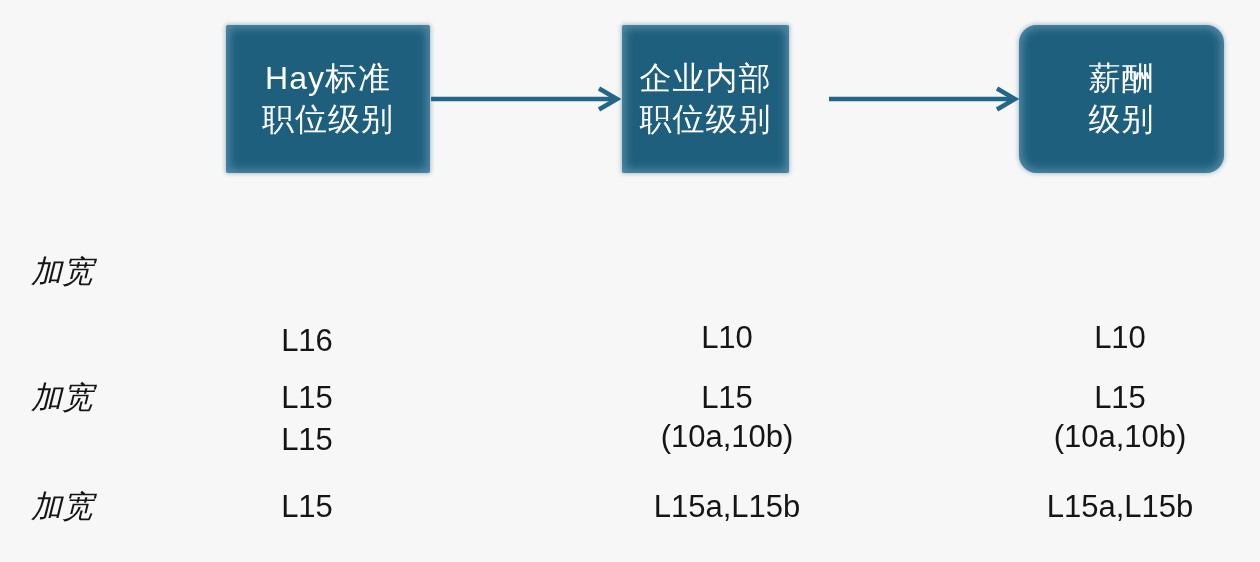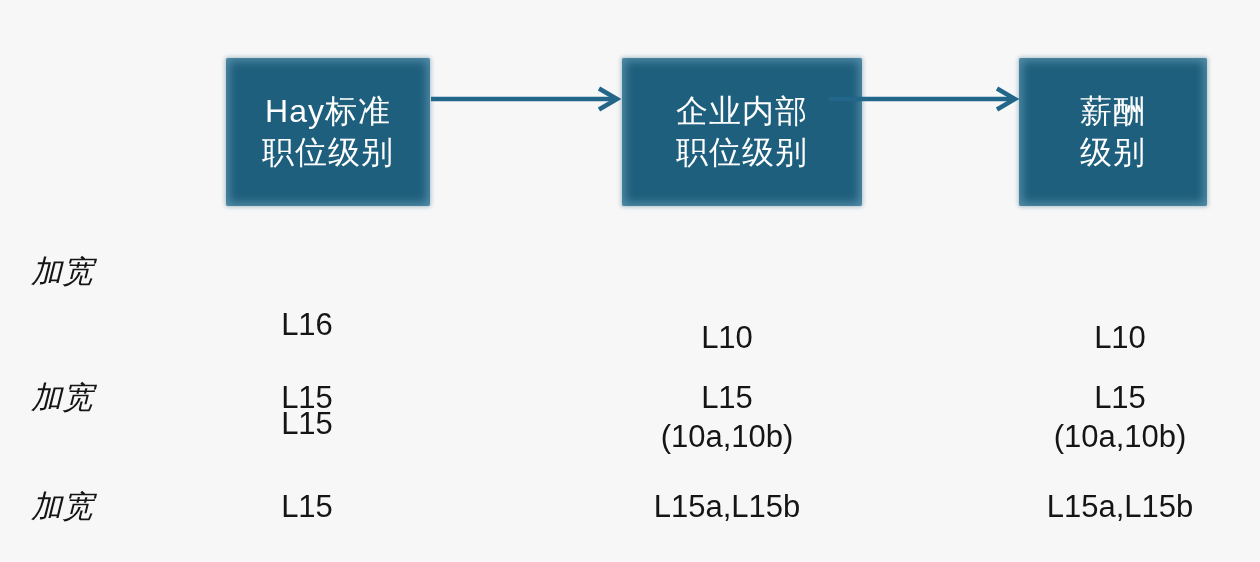--- a/index.html
+++ b/index.html
@@ -25,21 +25,20 @@
                 0 0 4px 1px rgba(30, 95, 125, 0.35);
     display: flex;
     flex-direction: column;
     align-items: center;
     justify-content: center;
     color: #ffffff;
     font-size: 32px;
     line-height: 41px;
     letter-spacing: 1px;
     text-align: center;
-    margin-top: 33px;
   }
   .arrow-svg {
     position: absolute;
     top: 85px;
     width: 192px;
     height: 28px;
   }
   .arrow-svg line, .arrow-svg polyline {
     fill: none;
     stroke: #226689;
@@ -71,37 +70,37 @@
   <div class="flow-box" style="left:226px; width:204px;">
     <div>Hay标准</div>
     <div>职位级别</div>
   </div>
 
   <svg class="arrow-svg" style="left:430px;" viewBox="0 0 192 28">
     <line x1="1" y1="14" x2="186" y2="14" stroke="#226689"></line>
     <polyline points="169,3.5 187,14 169,24.5" stroke="#226689"></polyline>
   </svg>
 
-  <div class="flow-box" style="left:622px; width:240px;">
+  <div class="flow-box" style="left:622px; width:167px;">
     <div>企业内部</div>
     <div>职位级别</div>
   </div>
 
   <svg class="arrow-svg" style="left:828px;" viewBox="0 0 192 28">
     <line x1="1" y1="14" x2="186" y2="14" stroke="#226689"></line>
     <polyline points="169,3.5 187,14 169,24.5" stroke="#226689"></polyline>
   </svg>
 
-  <div class="flow-box" style="left:1019px; width:188px;">
+  <div class="flow-box" style="left:1019px; width:205px;border-radius:18px;">
     <div>薪酬</div>
     <div>级别</div>
   </div>
 
   <div class="row-label" style="top:255px;">加宽</div>
-  <div class="cell centered" style="left:307px; top:242px;">
+  <div class="cell centered" style="left:307px; top:258px;">
     <div>L16</div>
     <div>L15</div>
   </div>
   <div class="cell centered" style="left:727px; top:255px;">
     <div>L10</div>
     <div>(10a,10b)</div>
   </div>
   <div class="cell centered" style="left:1120px; top:255px;">
     <div>L10</div>
     <div>(10a,10b)</div>

